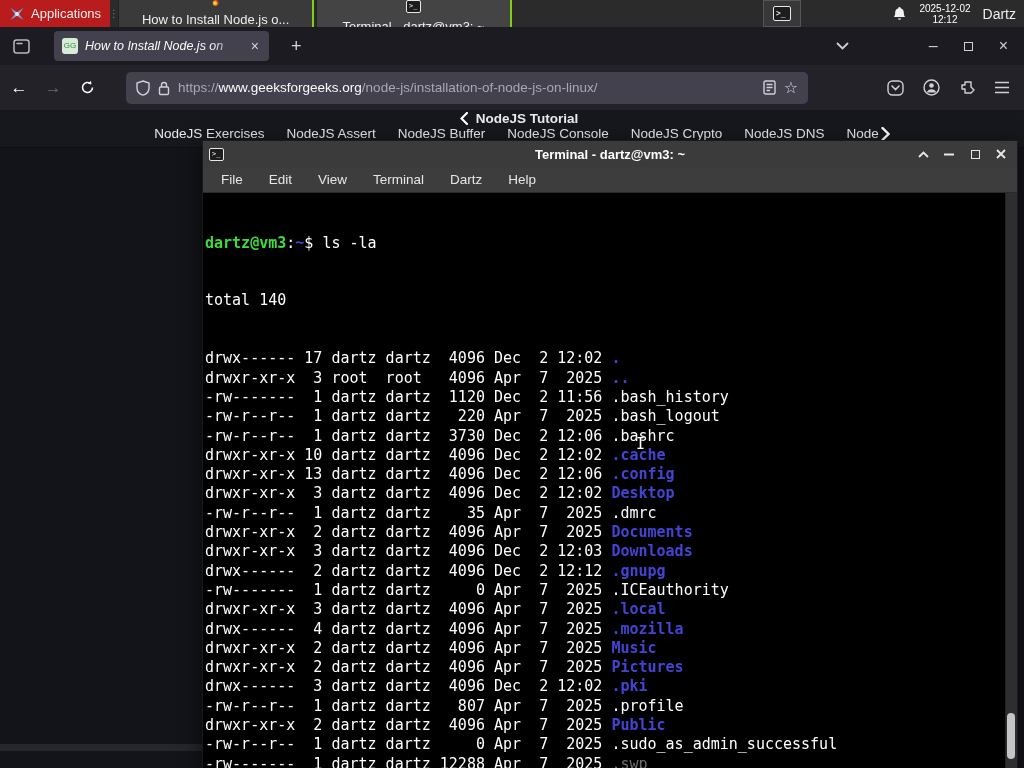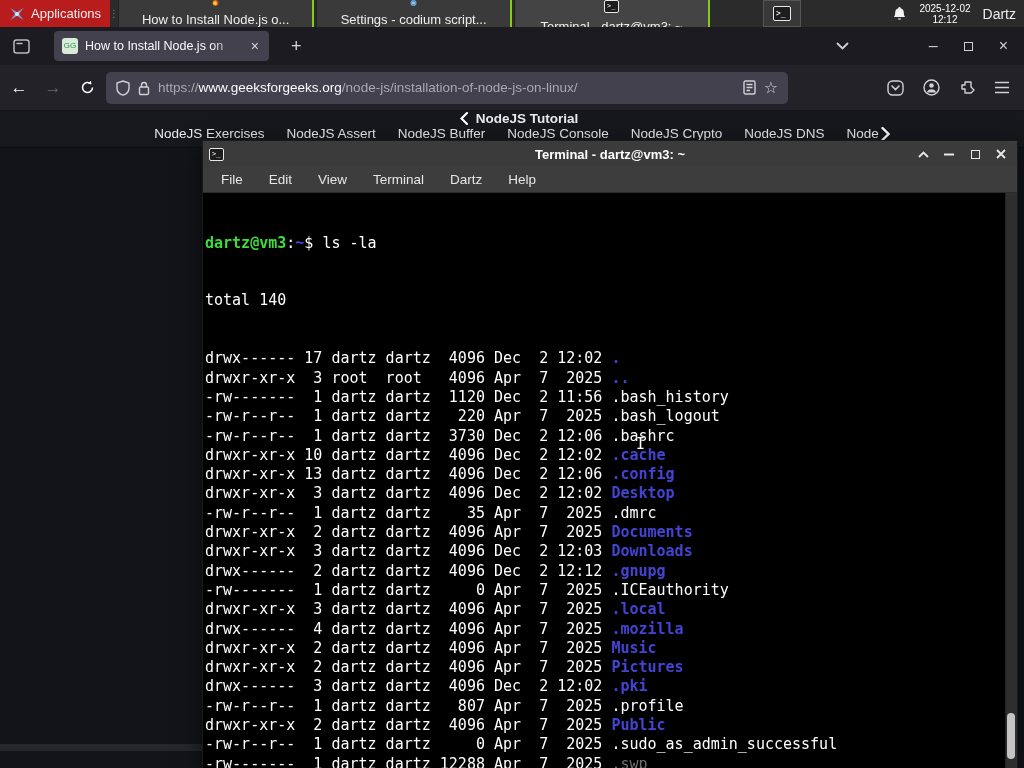--- a/index.html
+++ b/index.html
@@ -22,33 +22,33 @@
     color:#fff; font-size:8px; line-height:13px; padding-left:2px; font-family:"DejaVu Sans Mono",monospace; }
   .term-glyph.small { width:15px; height:13px; font-size:7px; line-height:11px; }
 
   
   #tabbar { position:absolute; left:0; top:27px; width:1024px; height:38px; background:#1c1b22;
     display:flex; align-items:center; color:#cfcfd8; }
   .ffview { width:30px; height:28px; margin-left:6px; border-radius:4px; display:flex; align-items:center; justify-content:center; }
   .tab { display:flex; align-items:center; gap:7px; background:#42414d; border-radius:4px;
     height:30px; width:215px; margin-left:18px; padding:0 8px; color:#fbfbfe; font-size:12.5px; }
   .tab-label { flex:1; overflow:hidden; white-space:nowrap;
-    -webkit-mask-image:linear-gradient(90deg,#000 80%,transparent); mask-image:linear-gradient(90deg,#000 80%,transparent); }
+    -webkit-mask-image:linear-gradient(90deg,#000 80%,transparent); mask-image:linear-gradient(90deg,#000 80%,transparent);font-style:italic; }
   .tab-close { color:#d6d6de; font-size:14px; padding:0 2px; }
   .newtab { color:#d6d6de; font-size:18px; margin-left:14px; padding:2px 8px; }
   .tab-right { margin-left:auto; display:flex; align-items:center; gap:26px; padding-right:16px; color:#cfcfd8; }
   .favicon { width:16px; height:16px; border-radius:3px; background:#d8ecd9; color:#2f8d46;
     font-weight:normal; font-size:8px; line-height:16px; text-align:center; }
 
   #toolbar { position:absolute; left:0; top:65px; width:1024px; height:46px; background:#232229;
     display:flex; align-items:center; border-bottom:1px solid #16151b; }
   .navbtn { width:30px; height:30px; display:flex; align-items:center; justify-content:center;
     font-size:17px; color:#fbfbfe; margin-left:4px; border-radius:4px; }
   .navbtn.disabled { color:#6b6a74; }
-  #urlbar { height:32px; width:682px; margin-left:4px; background:#42414d; border-radius:5px;
+  #urlbar { height:32px; width:682px; margin-left:24px; background:#42414d; border-radius:5px;
     display:flex; align-items:center; padding:0 10px; gap:8px; color:#fbfbfe; font-size:13.5px; }
   .url-text { flex:1; white-space:nowrap; overflow:hidden; }
   .url-dim { color:#a9a8b2; }
   .toolbar-right { margin-left:auto; display:flex; align-items:center; gap:19px; padding-right:14px; }
 
   
   #gfgnav { position:absolute; left:0; top:111px; width:1024px; height:37px; background:#16181d;
     display:flex; align-items:center; color:#e8eaed; font-size:13.5px; border-bottom:1px solid #0d0e11;flex-direction:column; }
   .gfg-back { display:flex; align-items:center; gap:8px; font-weight:bold; margin-left:14px; }
   .gfg-links { display:flex; align-items:center; gap:22px; margin-left:20px; }
@@ -99,28 +99,20 @@
   <div class="panel-sep">⋮</div>
 
   <div class="panel-btn win">
     <svg width="15" height="15" viewBox="0 0 15 15">
       <circle cx="7.5" cy="7.5" r="7" fill="#ff9500"></circle>
       <path d="M7.5.5 a7 7 0 0 1 7 7 a7 7 0 0 1 -7 7 c3-1 5-3.5 4.5-6.5 C11 4 9 2.5 7.5.5 Z" fill="#e3364e"></path>
       <circle cx="6.5" cy="8" r="3.4" fill="#ffd24a"></circle>
     </svg>
     <span>How to Install Node.js o...</span>
   </div>
-  <div class="panel-btn win">
-    <svg width="15" height="15" viewBox="0 0 15 15">
-      <circle cx="7.5" cy="7.5" r="7" fill="#4a8fd4"></circle>
-      <circle cx="7.5" cy="7.5" r="6.9" fill="none" stroke="#bcd8ef" stroke-width="1"></circle>
-      <path d="M4 5 L11 10 M11 5 L4 10" stroke="#eaf3fb" stroke-width="1.6"></path>
-    </svg>
-    <span>Settings - codium script...</span>
-  </div>
   <div class="panel-btn win active">
     <span class="term-glyph small">&gt;_</span>
     <span>Terminal - dartz@vm3: ~</span>
   </div>
 
   <div class="launcher-frame">
     <span class="term-glyph">&gt;_</span>
   </div>
 
   <div class="tray">

